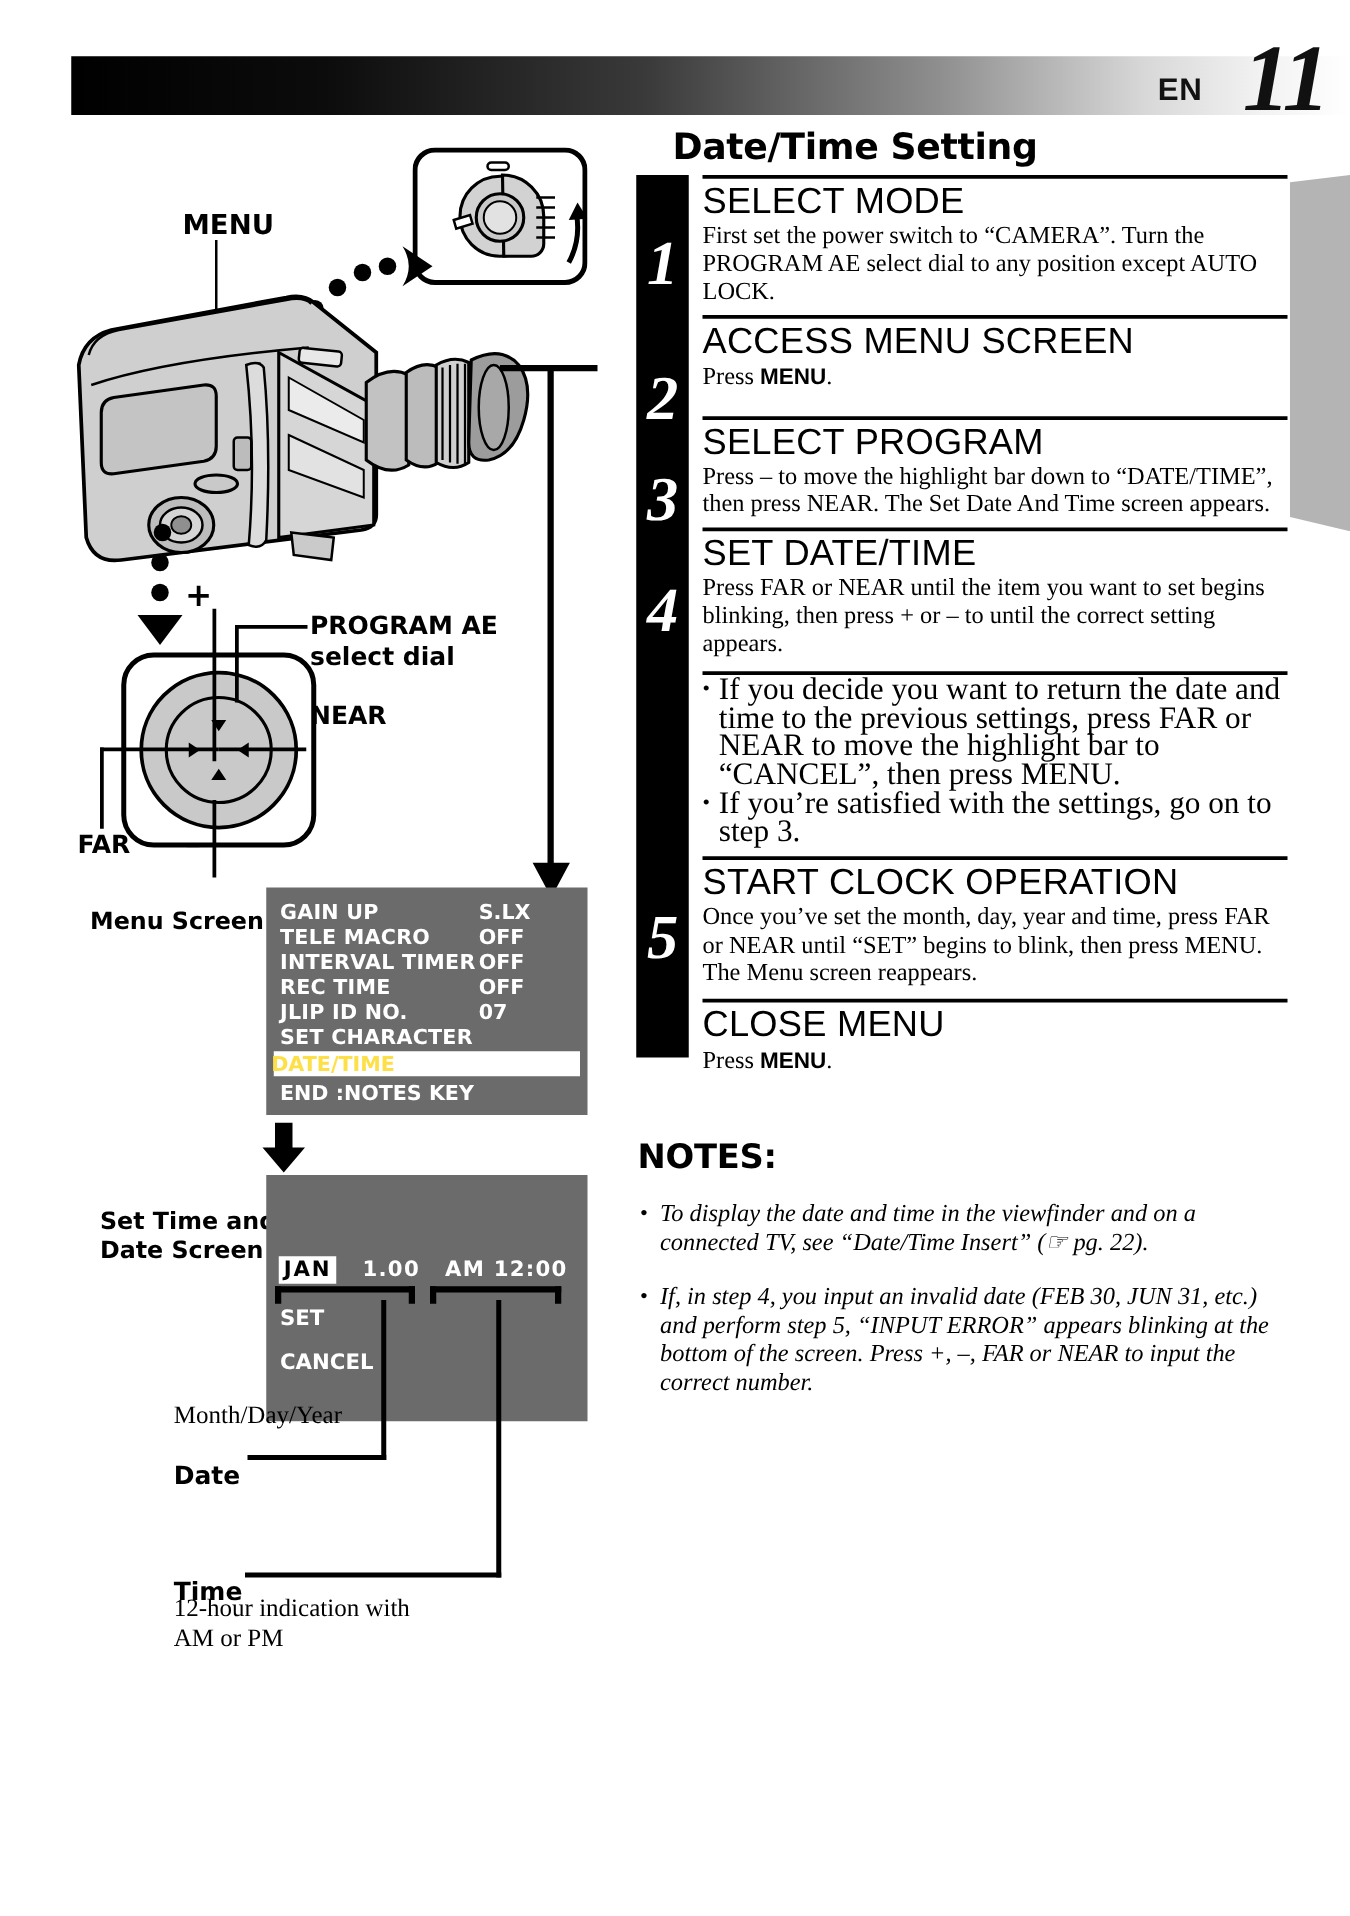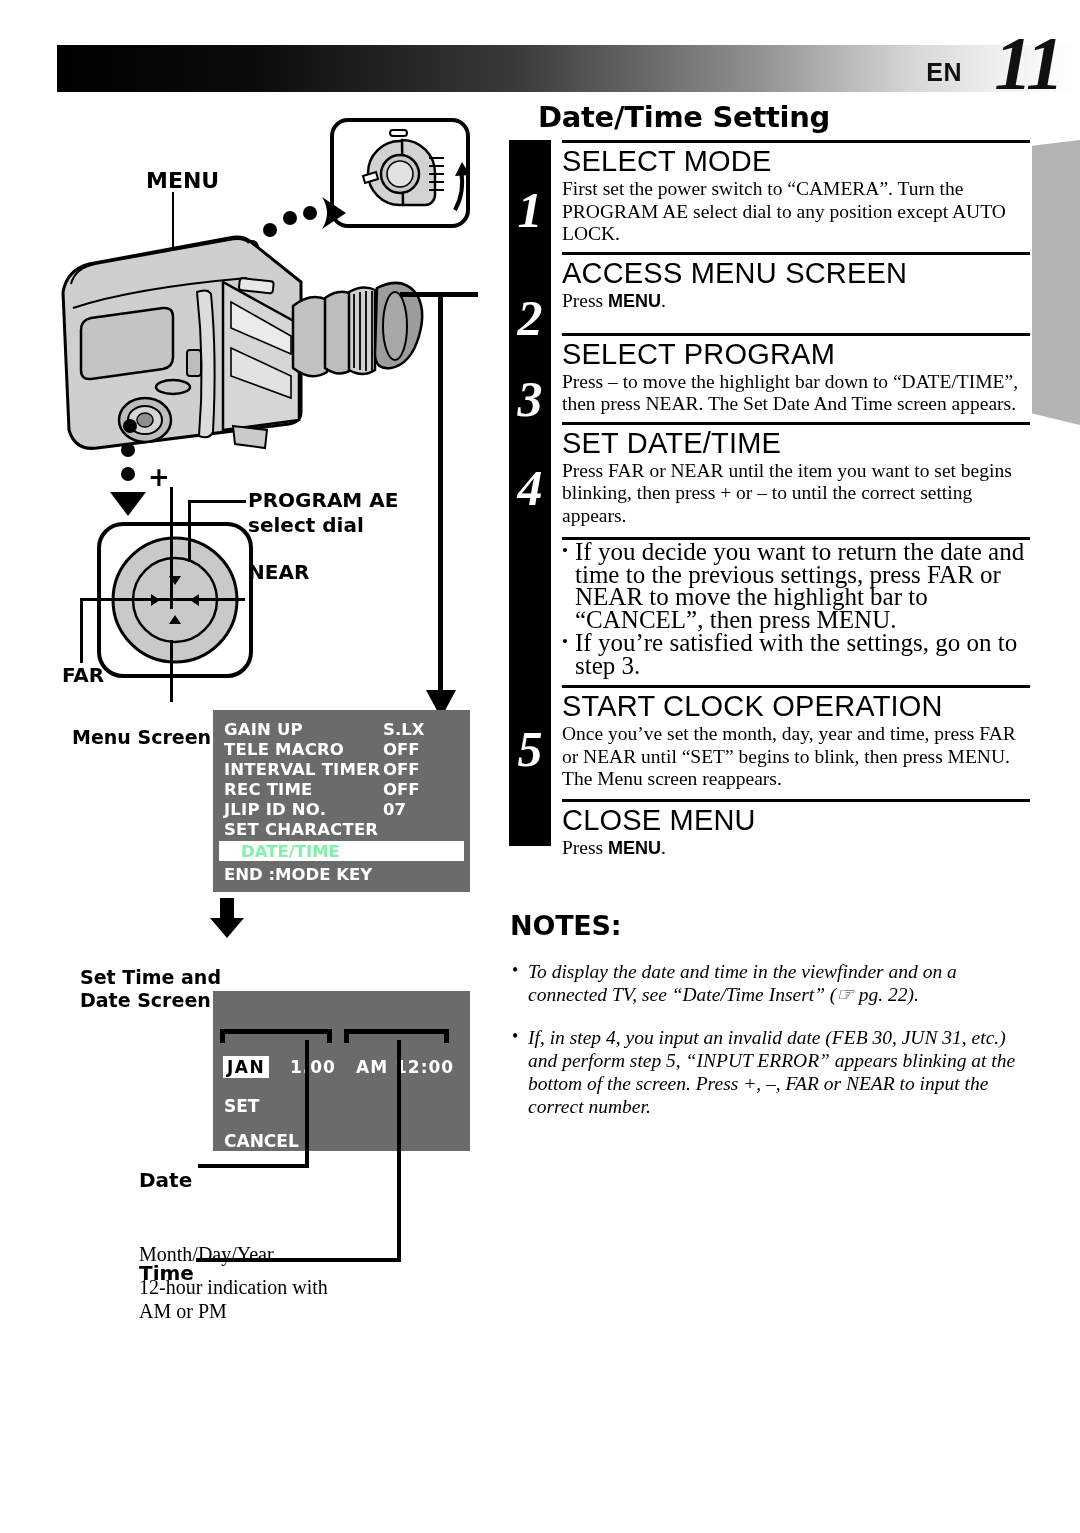--- a/index.html
+++ b/index.html
@@ -196,40 +196,40 @@
   #lbl-near  { left: 248px; top: 560px; }
   #lbl-prog  { left: 248px; top: 488px; line-height: 25px; }
   #lbl-prog .sub { font-weight: bold; }
 
   
   .osd {
     position: absolute;
     background: #6b6b6b;
   }
   #menu-screen { left: 213px; top: 710px; width: 257px; height: 182px; }
-  #date-screen { left: 213px; top: 991px; width: 257px; height: 160px; text-decoration: underline; }
+  #date-screen { left: 213px; top: 940px; width: 257px; height: 197px; text-decoration: underline; }
 
   .osd-row {
     position: absolute;
     font-family: "DejaVu Sans", sans-serif;
     font-weight: bold;
     font-size: 16.5px;
     color: #ffffff;
     letter-spacing: 0.2px;
     white-space: nowrap;
   }
   .osd-val { position: absolute; font-family:"DejaVu Sans", sans-serif; font-weight:bold; font-size:16.5px; color:#fff; }
   #osd-highlight {
     position: absolute;
     left: 6px; top: 110px; width: 245px; height: 20px;
     background: #ffffff;
   }
   #osd-highlight-text {
-    position: absolute; left: 28px; top: 111px;
-    font-family: "DejaVu Sans", sans-serif; font-weight: bold; font-size: 16.5px; color: #86efac;
+    position: absolute; left: 4px; top: 111px;
+    font-family: "DejaVu Sans", sans-serif; font-weight: bold; font-size: 16.5px; color: #fde047;
   }
   #osd-end {
     position: absolute; left: 11px; top: 155px;
     font-family: "DejaVu Sans", sans-serif; font-weight: bold; font-size: 16.5px; color: #fff;
   }
 
   
   #jan-box {
     position: absolute; left: 10px; top: 65px;
     background: #ffffff; color: #000;
@@ -398,21 +398,21 @@
     <div class="osd-val" style="left:170px; top:30px;">OFF</div>
     <div class="osd-row" style="left:11px;  top:50px;">INTERVAL TIMER</div>
     <div class="osd-val" style="left:170px; top:50px;">OFF</div>
     <div class="osd-row" style="left:11px;  top:70px;">REC TIME</div>
     <div class="osd-val" style="left:170px; top:70px;">OFF</div>
     <div class="osd-row" style="left:11px;  top:90px;">JLIP ID NO.</div>
     <div class="osd-val" style="left:170px; top:90px;">07</div>
     <div class="osd-row" style="left:11px;  top:110px;">SET CHARACTER</div>
     <div id="osd-highlight" style="top:131px;"></div>
     <div id="osd-highlight-text" style="top:132px;">DATE/TIME</div>
-    <div id="osd-end">END :MODE KEY</div>
+    <div id="osd-end">END :NOTES KEY</div>
   </div>
 
   <svg style="position:absolute;left:208px;top:898px;" width="38" height="42">
     <path d="M12 0 L26 0 L26 20 L36 20 L19 40 L2 20 L12 20 Z" fill="#000"></path>
   </svg>
 
   <div style="position:absolute;left:80px;top:966px;font-family:'DejaVu Sans',sans-serif;font-weight:bold;font-size:19px;line-height:23px;">
     <div>Set Time and</div>
     <div>Date Screen</div>
   </div>
@@ -431,21 +431,21 @@
   <div class="bracket" style="left:344px; top:1029px; width:5px; height:14px;"></div>
   <div class="bracket" style="left:344px; top:1029px; width:105px; height:5px;"></div>
   <div class="bracket" style="left:444px; top:1029px; width:5px; height:14px;"></div>
 
   <div class="line" style="left:305px; top:1040px; width:4px; height:128px;"></div>
   <div class="line" style="left:198px; top:1164px; width:111px; height:4px;"></div>
   <div class="line" style="left:397px; top:1040px; width:4px; height:222px;"></div>
   <div class="line" style="left:196px; top:1258px; width:205px; height:4px;"></div>
 
   <div style="position:absolute;left:139px;top:1152px;" class="leg-title">Date</div>
-  <div style="position:absolute;left:139px;top:1242px;font-family:Liberation Serif, serif;" class="leg-text">Month/Day/Year</div>
+  <div style="position:absolute;left:139px;top:1120px;font-family:Liberation Serif, serif;" class="leg-text">Month/Day/Year</div>
   <div style="position:absolute;left:139px;top:1245px;" class="leg-title">Time</div>
   <div style="position:absolute;left:139px;top:1275px;" class="leg-text">12-hour indication with</div>
   <div style="position:absolute;left:139px;top:1299px;" class="leg-text">AM or PM</div>
 
 </div>
 
 <div id="right-col">
 
   <h1 id="doc-title">Date/Time Setting</h1>
 

